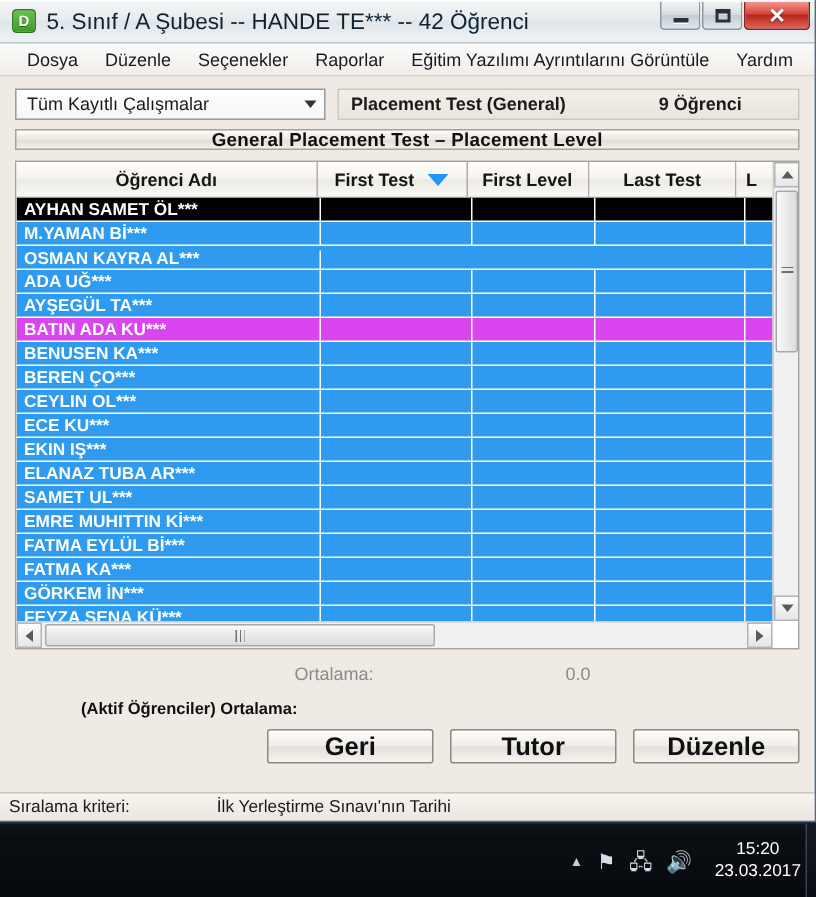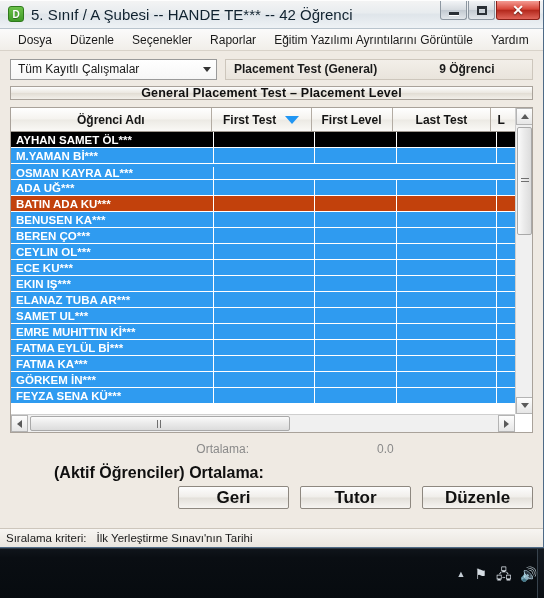--- a/index.html
+++ b/index.html
@@ -200,21 +200,21 @@
     border:1px solid #a9a9a9; border-radius:2px;
     display:flex;align-items:center;justify-content:center;
   }
   #hthumb .grip { width:6px;height:8px;
     background: repeating-linear-gradient(90deg,#6f6f6f 0 1px,transparent 1px 3px); }
 
   
   #avg1 { display:flex; align-items:center; height:26px; margin-top:3px; font-size:12px; color:#8a8a8a; }
   #avg1 .lbl { width:239px; text-align:right; }
   #avg1 .val { margin-left:128px; }
-  #avg2 { height:22px; font-size:16px; font-weight:bold; color:#101010; display:flex; align-items:center; padding-left:44px; }
+  #avg2 { height:22px; font-size:11px; font-weight:bold; color:#101010; display:flex; align-items:center; padding-left:44px; }
 
   
   #buttons { display:flex; justify-content:flex-end; gap:11px; margin-top:2px; }
   .btn {
     width:111px; height:23px;
     background: linear-gradient(180deg,#fdfdfd 0%,#f0eeea 48%,#e3e0da 52%,#f6f4f1 100%);
     border:1px solid #8e8880; border-radius:2px;
     font-size:17px; font-weight:bold; color:#101010;
     display:flex;align-items:center;justify-content:center;
     cursor:default;
@@ -224,20 +224,21 @@
     border:2px solid #3fb3e8; border-radius:3px;
   }
 
   
   #statusbar {
     position:absolute; left:0; right:0; bottom:0; height:19px;
     background: linear-gradient(180deg,#f7f5f2,#eae6df);
     border-top:1px solid #cdc6bc;
     display:flex; align-items:center; font-size:11.5px; color:#1a1a1a;
     padding-left:6px;
+    gap:48px;
   }
   #statusbar .sb-label { margin-right:10px; }
   #statusbar .sb-value { }
 
   
   #taskbar {
     position:absolute; left:0; bottom:0; width:544px; height:50px;
     background: linear-gradient(180deg,#10151b 0%,#0a0e13 18%,#070b0f 100%);
     border-top:1px solid #2b3640;
   }
@@ -347,21 +348,28 @@
               <div class="cell c-last"></div>
               <div class="cell c-extra"></div>
             </div>
             <div class="row" style="background: rgb(47, 155, 240);">
               <div class="cell c-name">ADA UĞ***</div>
               <div class="cell c-first"></div>
               <div class="cell c-level"></div>
               <div class="cell c-last"></div>
               <div class="cell c-extra"></div>
             </div>
-            <div class="row" style="background: #c2410c;">
+            <div class="row" style="background: rgb(47, 155, 240);">
+              <div class="cell c-name">AYŞEGÜL TA***</div>
+              <div class="cell c-first"></div>
+              <div class="cell c-level"></div>
+              <div class="cell c-last"></div>
+              <div class="cell c-extra"></div>
+            </div>
+            <div class="row" style="background: #d946ef;">
               <div class="cell c-name">BATIN ADA KU***</div>
               <div class="cell c-first"></div>
               <div class="cell c-level"></div>
               <div class="cell c-last"></div>
               <div class="cell c-extra"></div>
             </div>
             <div class="row" style="background: rgb(47, 155, 240);">
               <div class="cell c-name">BENUSEN KA***</div>
               <div class="cell c-first"></div>
               <div class="cell c-level"></div>
@@ -491,17 +499,21 @@
 
     </div>
   </div>
 
   <div id="taskbar">
     <div id="tray">
       <span class="tray-ico tray-up">▲</span>
       <span class="tray-ico">⚑</span>
       <span class="tray-ico">🖧</span>
       <span class="tray-ico">🔊</span>
+      <div id="clock">
+        <div>15:20</div>
+        <div>23.03.2017</div>
+      </div>
     </div>
     <div id="showdesk"></div>
   </div>
 
 </div>
 
 </body></html>

